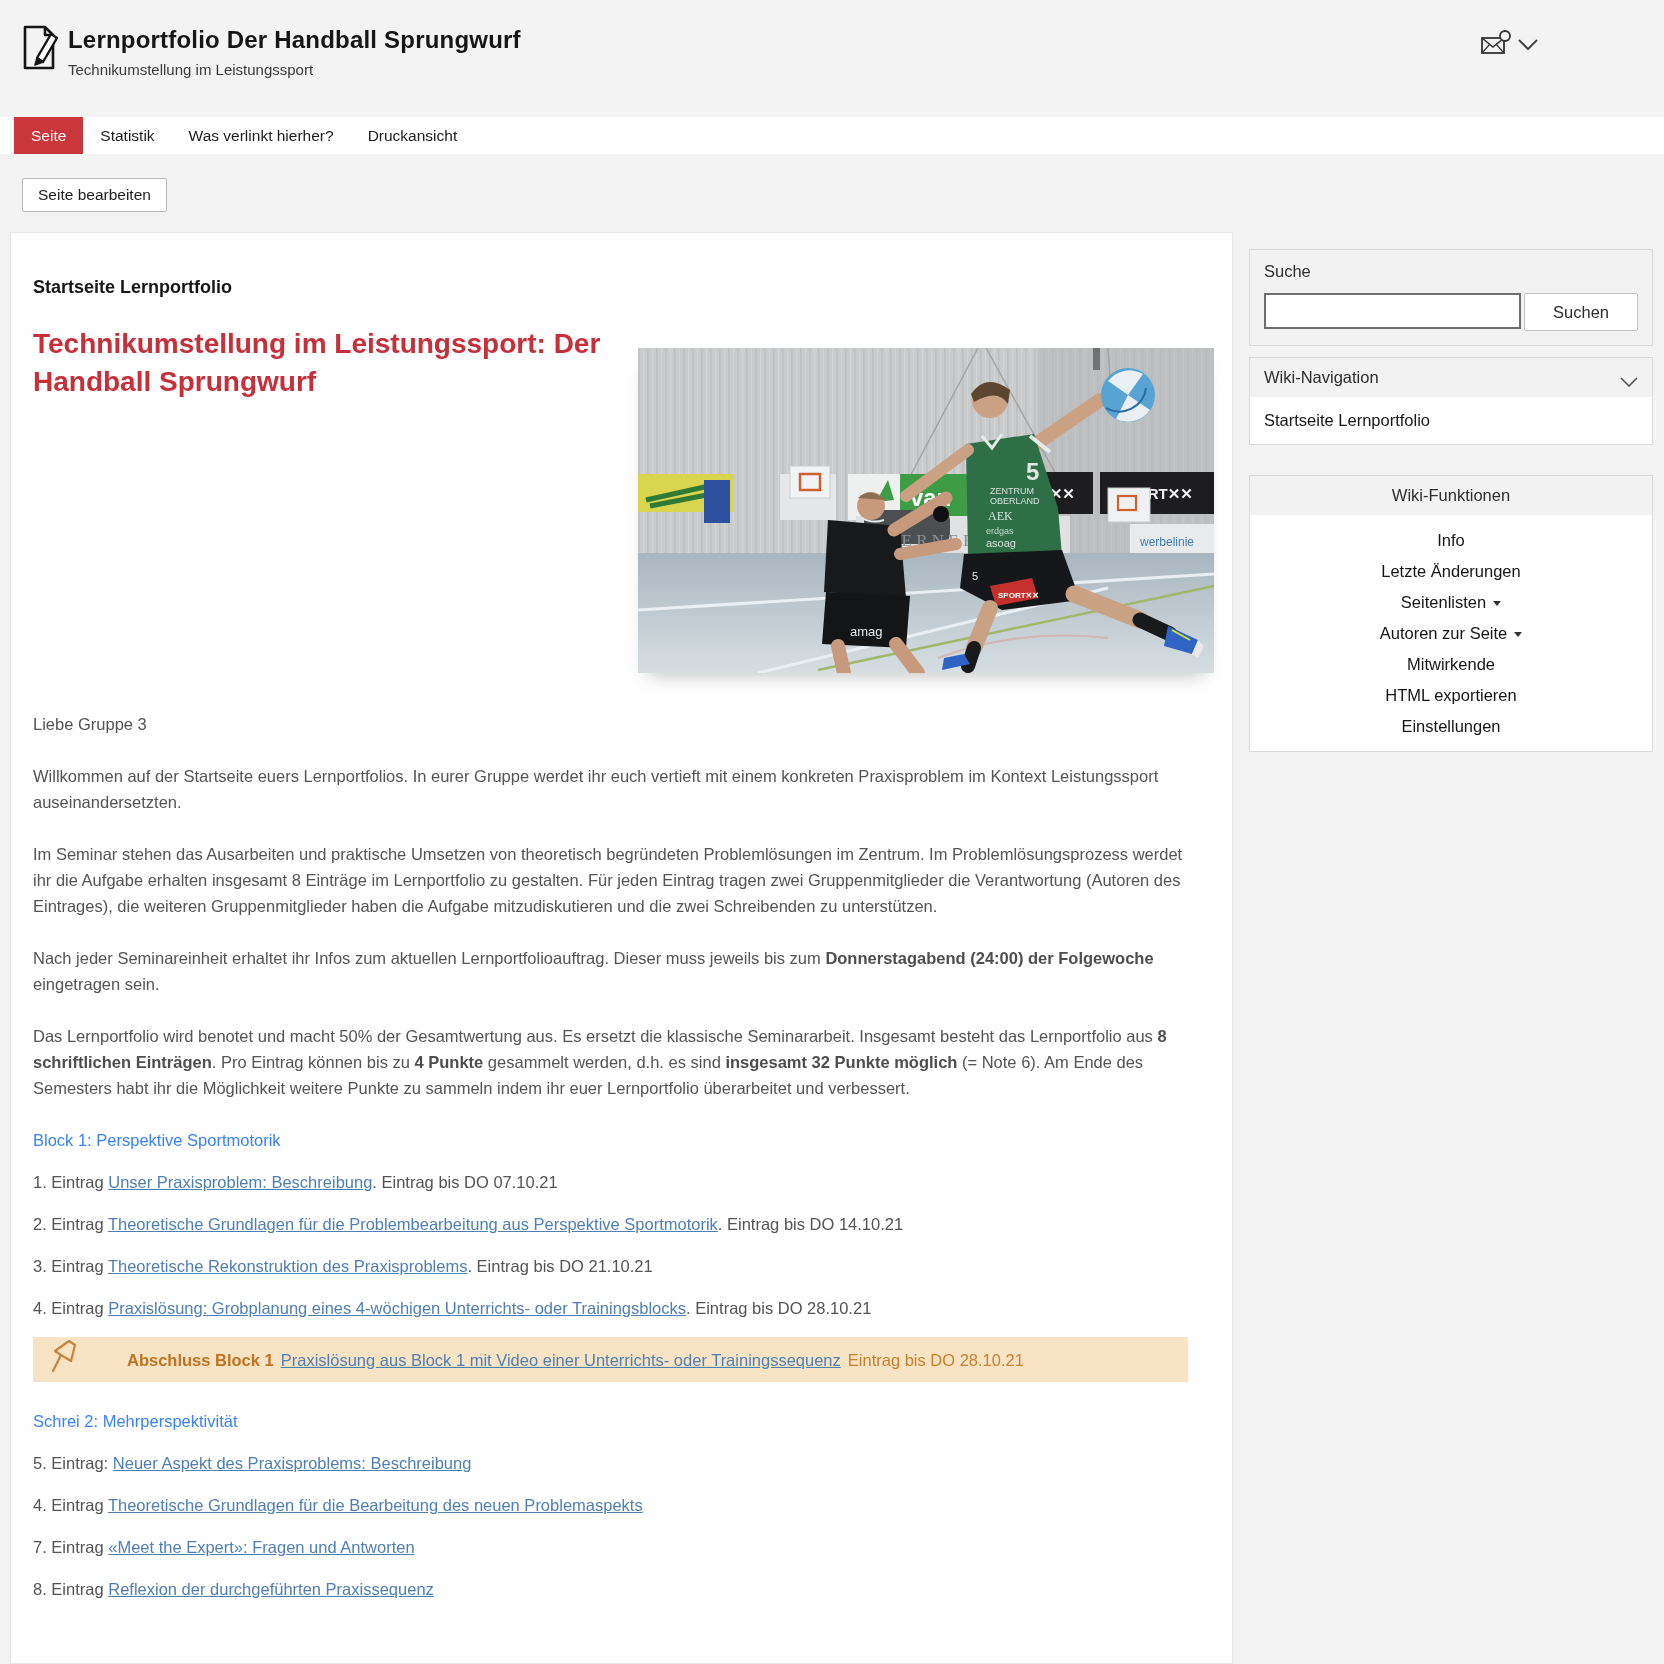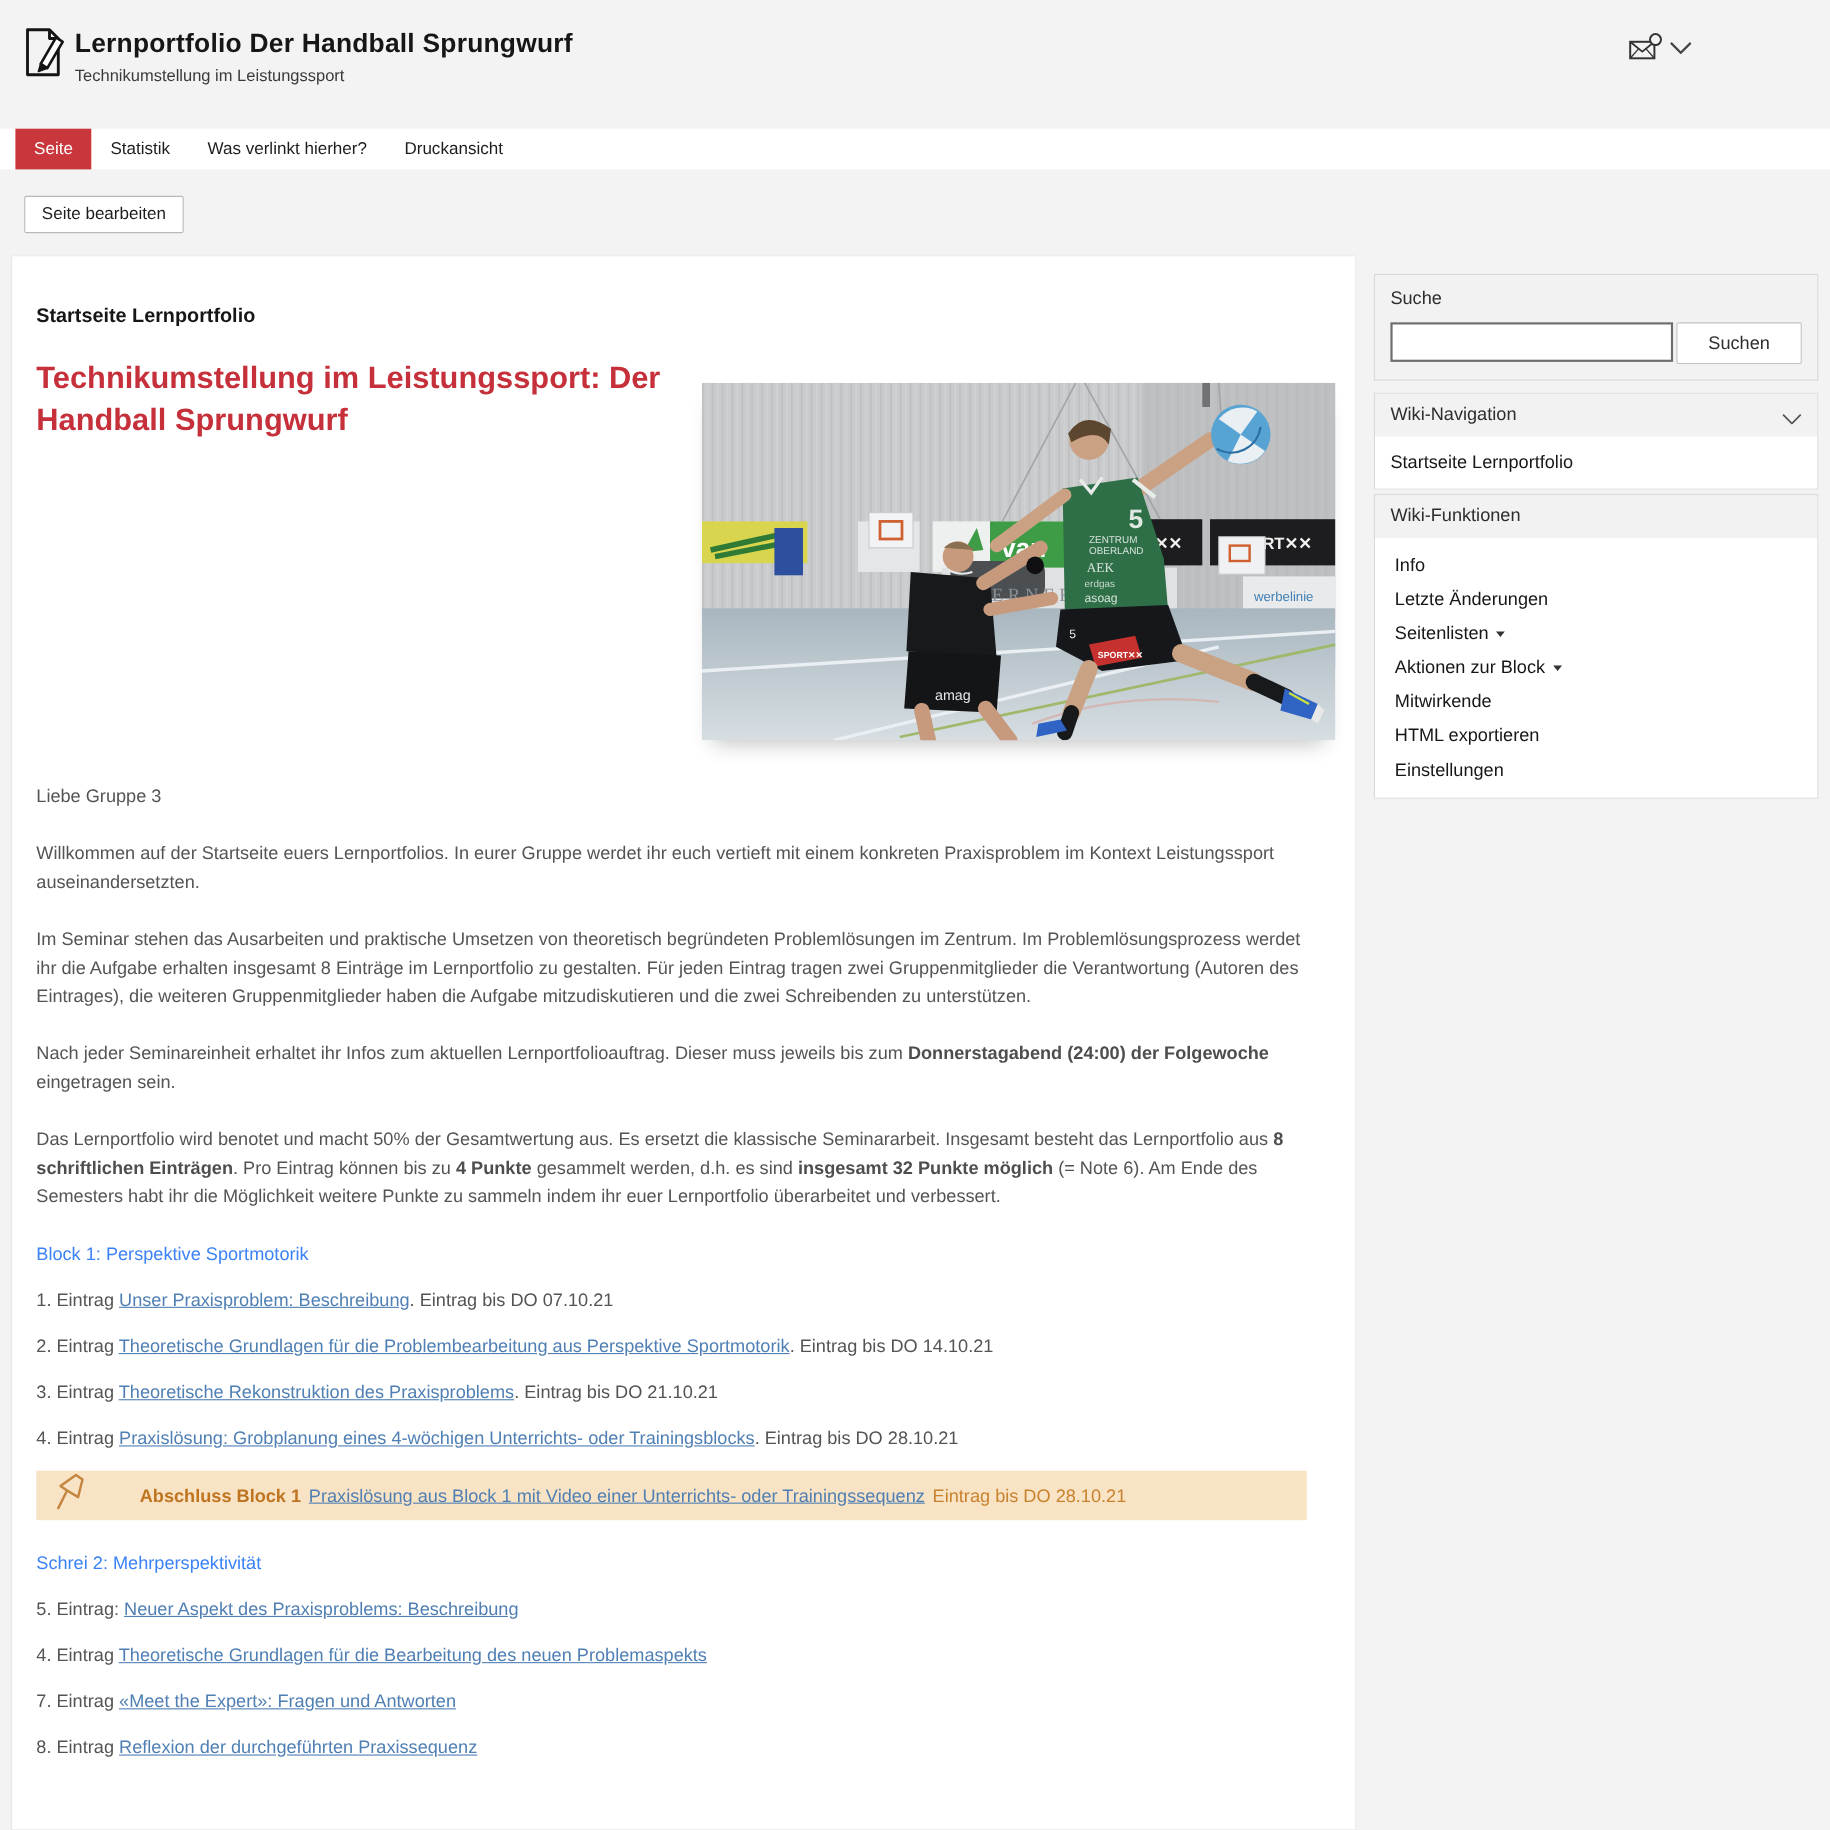--- a/index.html
+++ b/index.html
@@ -43,21 +43,21 @@
   .panel-head{background:#f2f2f2;padding:10px 14px;font-size:16.5px;color:#2d2d2d;position:relative;}
   .search-panel{top:249px;background:#f2f2f2;}
   .search-panel .panel-head{padding:12px 14px 4px;}
   .search-row{display:flex;align-items:stretch;padding:8px 14px 14px;}
   .search-input{width:292px;height:36px;box-sizing:border-box;border:2px solid #6e6e6e;background:#fff;font-size:16px;padding:0 8px;font-family:inherit;}
   .search-btn{margin-left:3px;height:38px;padding:0 28px;background:#fff;border:1px solid #c3c3c3;border-radius:2px;font-size:16.5px;color:#2d2d2d;font-family:inherit;cursor:pointer;}
   .nav-panel{top:357px;}
   .nav-body{padding:14px;background:#fff;}
   .nav-link{font-size:16.5px;color:#161616;cursor:pointer;}
   .head-chev{position:absolute;right:14px;top:14px;}
-  .fn-panel{top:449px;}
+  .fn-panel{top:475px;text-align:center;}
   .fn-body{padding:12px 18px;background:#fff;}
   .fn-item{font-size:16.5px;color:#161616;line-height:26px;margin-bottom:5px;cursor:pointer;}
   .fn-item:last-child{margin-bottom:0;}
   .caret{display:inline-block;margin-left:7px;border-left:4px solid transparent;border-right:4px solid transparent;border-top:5px solid #333;vertical-align:middle;}
 </style>
 </head>
 <body>
 
 <div>
   <span class="app-icon">
@@ -248,18 +248,18 @@
     <span class="nav-link">Startseite Lernportfolio</span>
   </div>
 </div>
 
 <div class="panel fn-panel">
   <div class="panel-head">Wiki-Funktionen</div>
   <div class="fn-body">
     <div class="fn-item">Info</div>
     <div class="fn-item">Letzte Änderungen</div>
     <div class="fn-item"><span>Seitenlisten</span><span class="caret"></span></div>
-    <div class="fn-item"><span>Aktionen zur Block</span><span class="caret"></span></div>
+    <div class="fn-item"><span>Autoren zur Seite</span><span class="caret"></span></div>
     <div class="fn-item">Mitwirkende</div>
     <div class="fn-item">HTML exportieren</div>
     <div class="fn-item">Einstellungen</div>
   </div>
 </div>
 
 </body></html>

